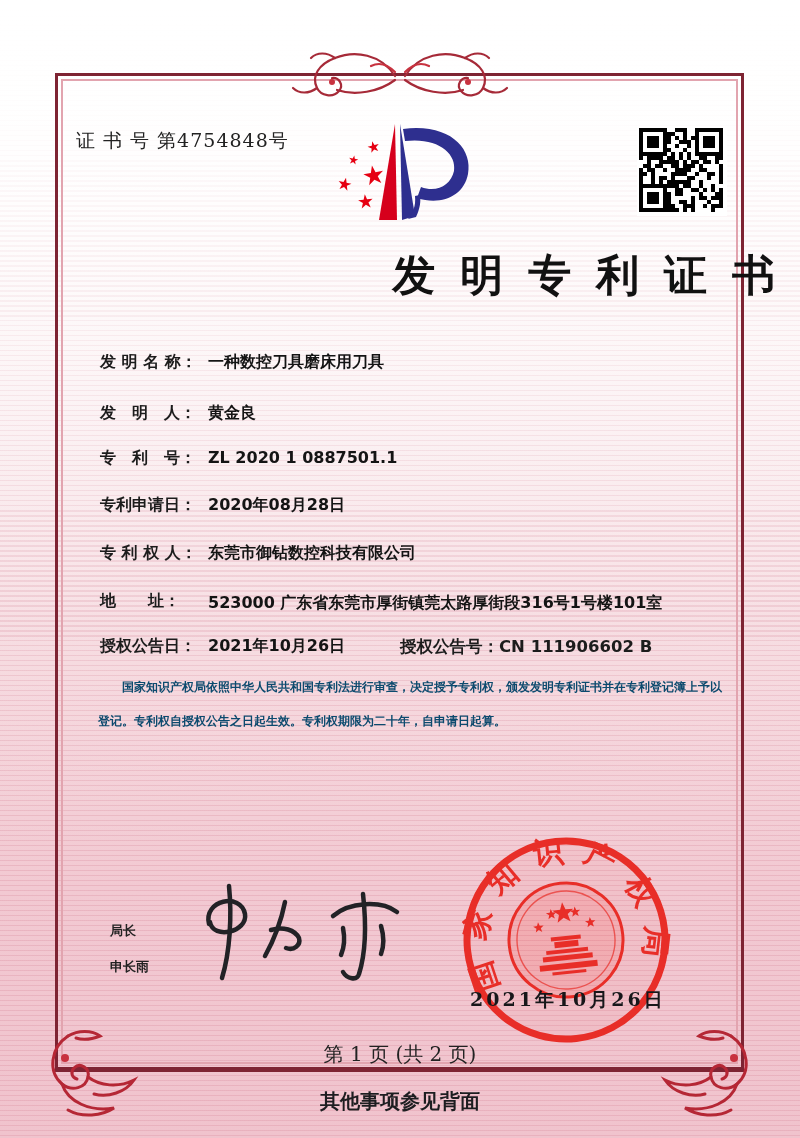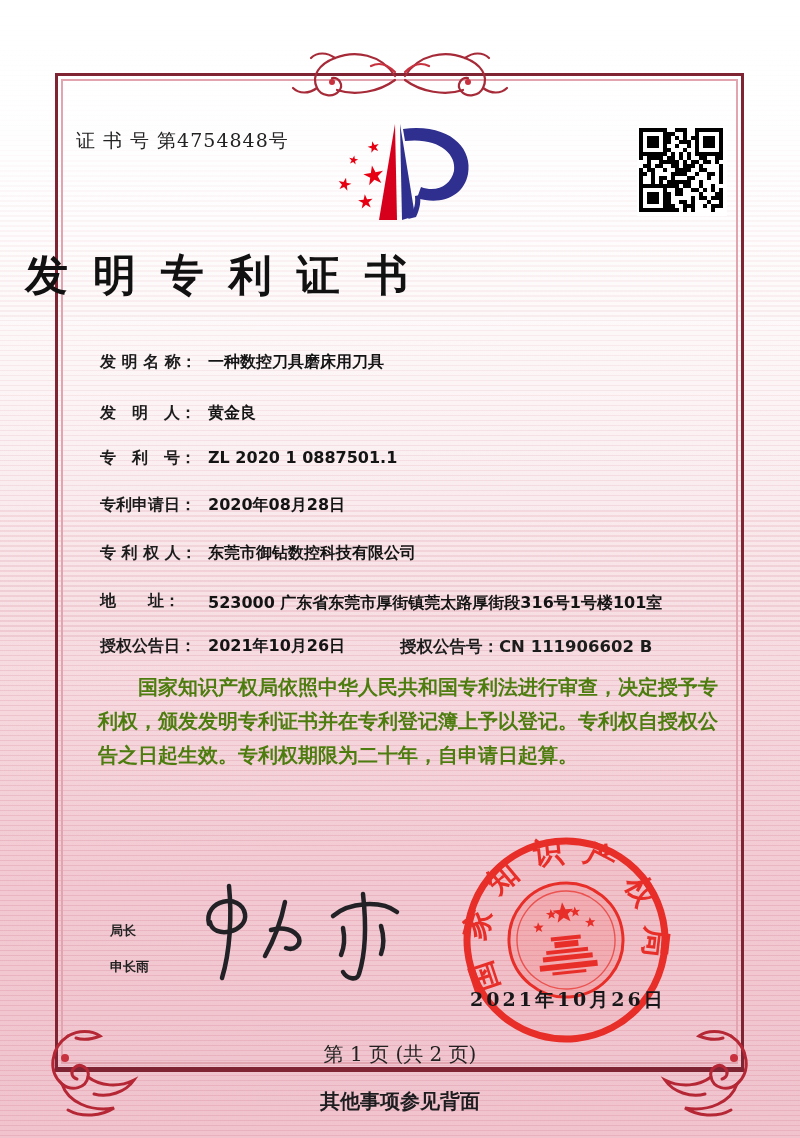--- a/index.html
+++ b/index.html
@@ -13,33 +13,33 @@
       linear-gradient(180deg,#ffffff 0%,#fdf7f7 18%,#f9e7ea 38%,#f5d6dc 58%,#f2c9d2 78%,#f0c3cd 100%);}
   .paper-fade{position:absolute;inset:0;
     background:linear-gradient(180deg,#ffffff 0%,rgba(255,255,255,.92) 10%,rgba(255,255,255,.55) 30%,rgba(255,255,255,.15) 55%,rgba(255,255,255,0) 75%);}
   
   .frame{position:absolute;left:55px;top:73px;width:689px;height:999px;
     border:3px solid #7e2433;border-bottom-width:5px;box-sizing:border-box;}
   .frame-inner{position:absolute;inset:3px;border:2px solid #e2a4af;}
   .abs{position:absolute;}
   .cert-no{left:76px;top:128px;font-family:"DejaVu Serif",serif;font-size:19px;
     letter-spacing:1px;color:#222;}
-  .title{left:0;top:247px;width:800px;text-align:left;
+  .title{left:0;top:247px;width:800px;text-align:right;
     font-family:"DejaVu Serif",serif;font-weight:bold;font-size:43px;color:#111;
     letter-spacing:.58em;text-indent:.58em;}
   .row{left:100px;font-size:16px;white-space:nowrap;}
   .row .lbl{display:inline-block;width:108px;font-weight:bold;vertical-align:top;}
   .row .val{display:inline-block;font-weight:bold;color:#141414;}
   .row.wrap{white-space:normal;}
   .row.wrap .val{width:520px;white-space:normal;line-height:1.45;}
   .grant-no{left:400px;top:636px;font-size:16.5px;font-weight:bold;white-space:nowrap;}
   .grant-no .lbl{font-weight:bold;}
   .body-text{left:98px;top:670px;width:624px;
-    font-family:Liberation Serif, serif;font-size:20px;line-height:34px;
-    color:#4d7c0f;}
+    font-family:Liberation Serif, serif;font-size:12px;line-height:34px;
+    color:#0c4a6e;}
   .body-text p{margin:0;text-indent:2em;font-weight:bold;}
   .signer{left:110px;font-size:13px;font-weight:bold;color:#222;}
   .issue-date{left:470px;top:987px;font-family:"DejaVu Serif",serif;
     font-size:19px;font-weight:bold;letter-spacing:3px;color:#17171a;z-index:6;}
   .page-info{left:0;top:1041px;width:800px;text-align:center;
     font-family:"DejaVu Serif",serif;font-size:20px;color:#222;}
   .footer-note{left:0;top:1088px;width:800px;text-align:center;
     font-family:"DejaVu Serif",serif;font-weight:bold;font-size:20px;color:#1d1d20;}
   .logo-star{position:absolute;color:#e60012;line-height:1;}
   .seal-wrap{left:452px;top:826px;width:228px;height:228px;z-index:5;

